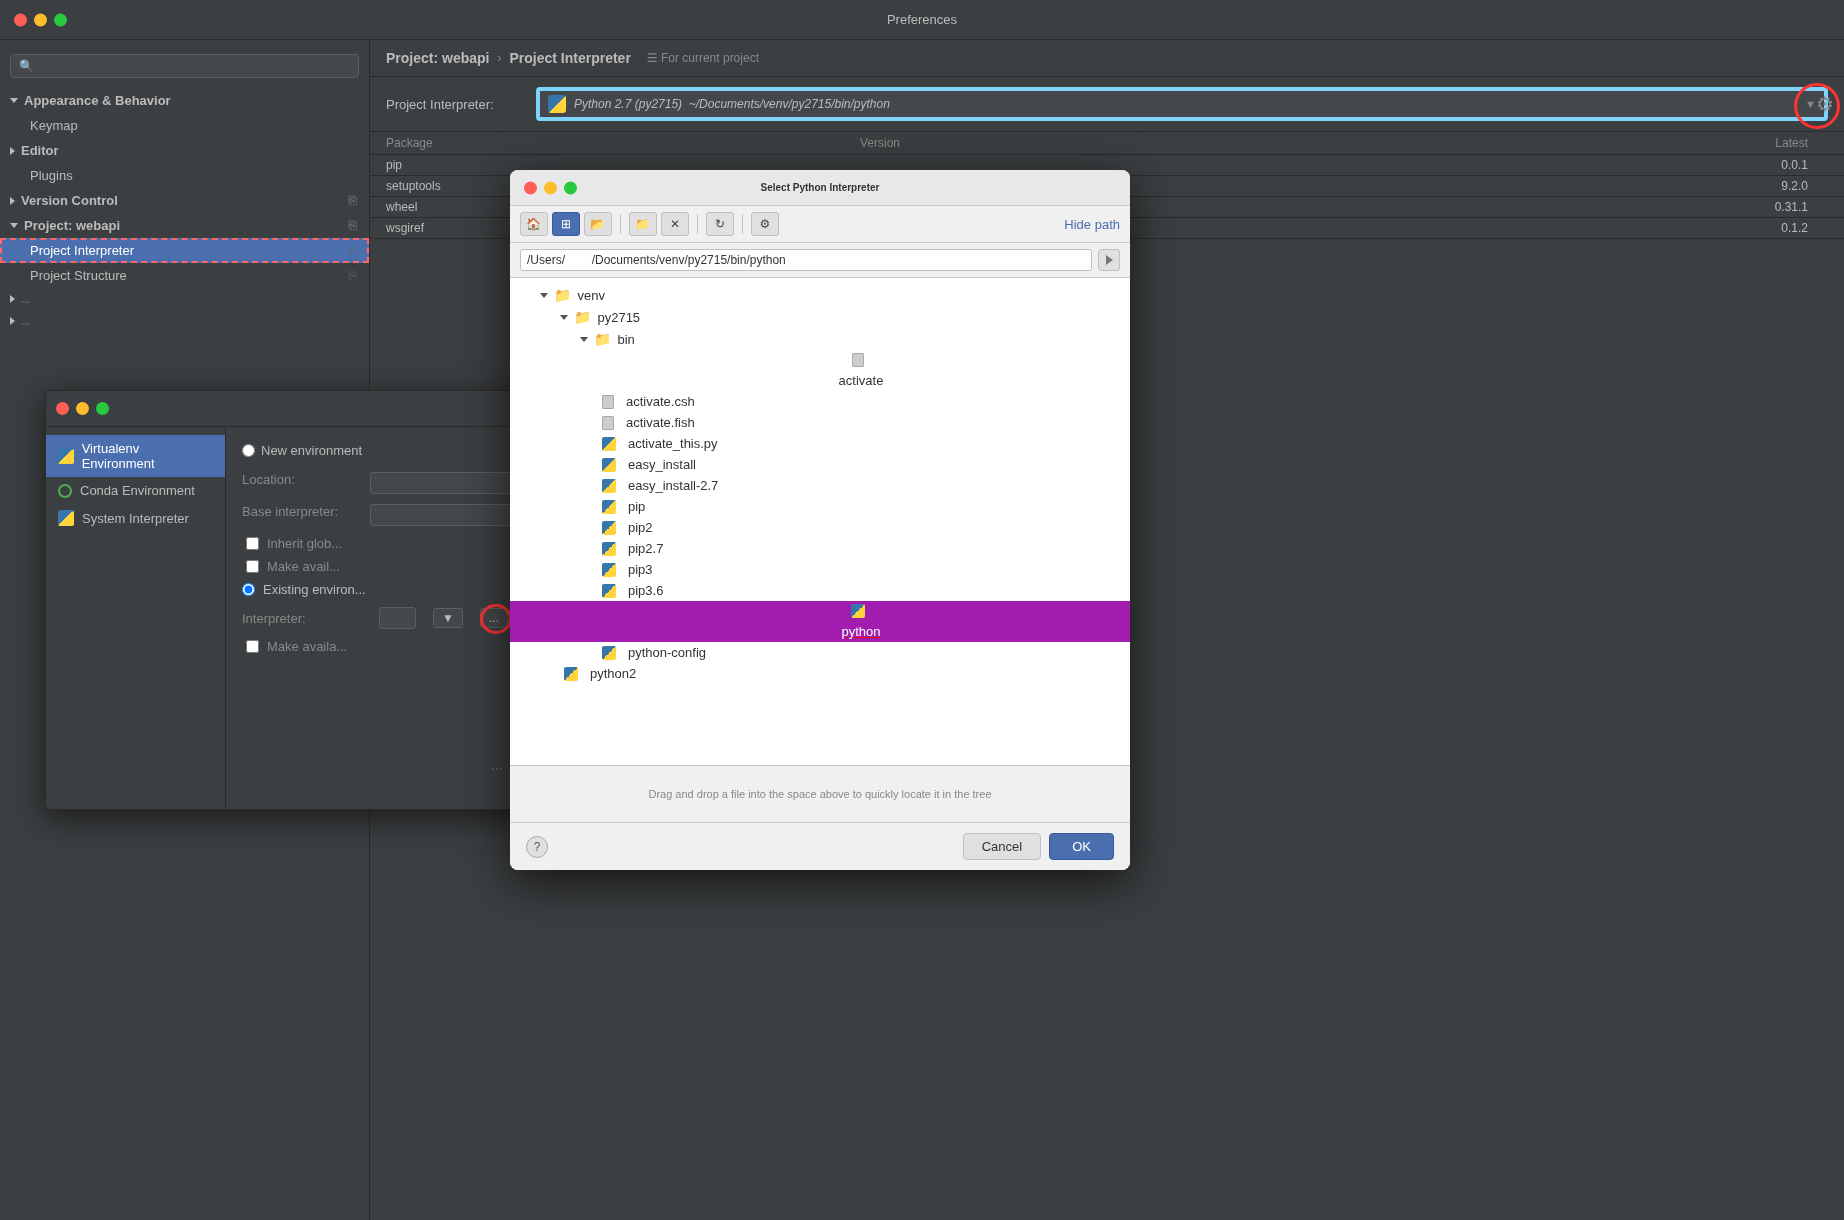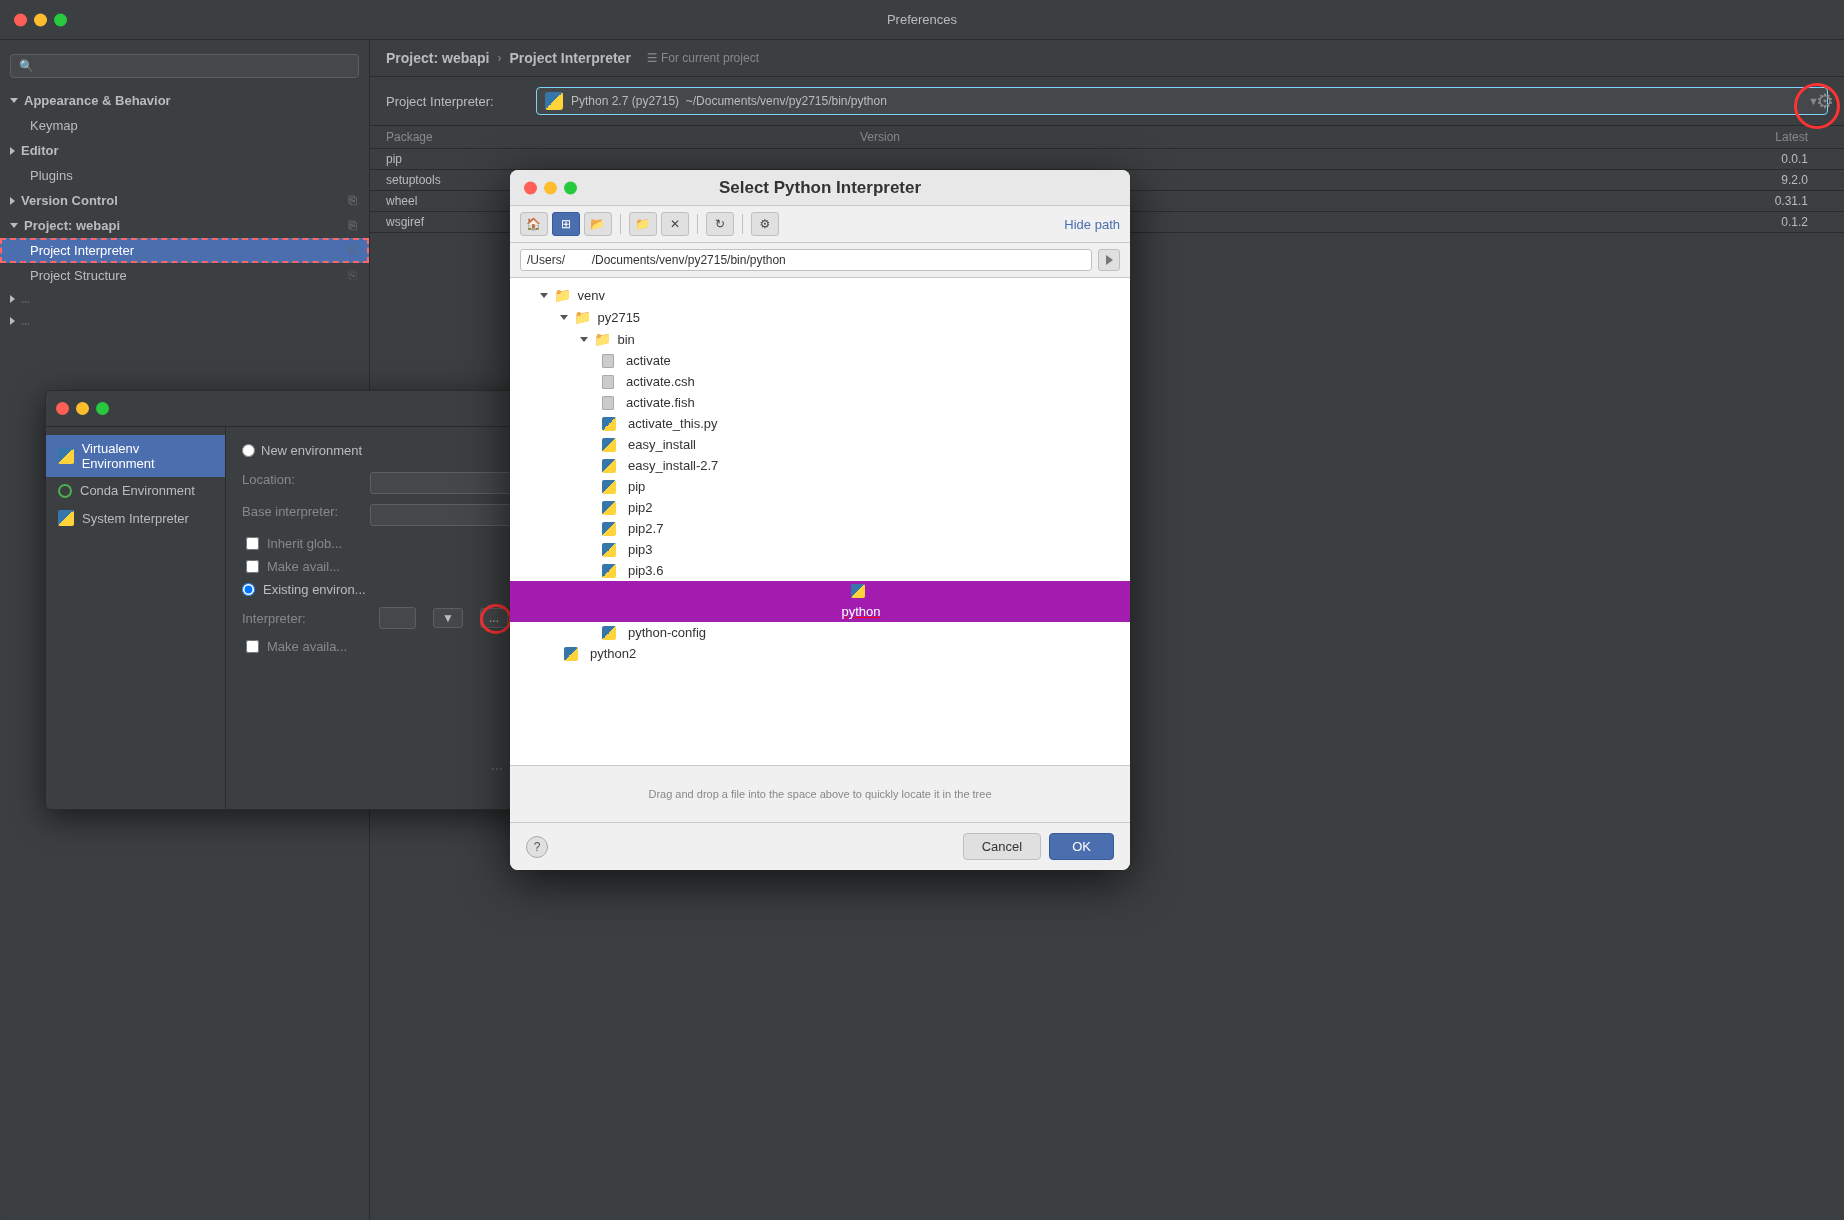--- a/index.html
+++ b/index.html
@@ -207,23 +207,24 @@
       font-size: 13px;
       min-width: 140px;
     }
 
     .interpreter-value {
       display: flex;
       align-items: center;
       gap: 8px;
       flex: 1;
       background: #45484a;
-      border: 1px solid #7dd3fc;
+      border: 4px solid #7dd3fc;
       border-radius: 4px;
       padding: 4px 8px;
+      font-style: italic;
     }
 
     .python-icon {
       width: 18px;
       height: 18px;
       background: linear-gradient(135deg, #3776ab 50%, #ffd43b 50%);
       border-radius: 3px;
     }
 
     .packages-table {
@@ -462,21 +463,21 @@
       align-items: center;
       padding: 0 10px;
       gap: 7px;
       border-bottom: 1px solid #c8c8c8;
       position: relative;
     }
 
     .file-dialog-title {
       flex: 1;
       text-align: center;
-      font-size: 17px;
+      font-size: 10px;
       color: #333;
       font-weight: 600;
     }
 
     .file-dialog-toolbar {
       background: #f0f0f0;
       padding: 6px 10px;
       display: flex;
       align-items: center;
       gap: 4px;
@@ -924,21 +925,21 @@
       <span style="font-size:14px;">📁</span>
       <span>py2715</span>
     </div>
 
     <div class="tree-item indent3">
       <span class="tree-triangle down"></span>
       <span style="font-size:14px;">📁</span>
       <span>bin</span>
     </div>
 
-    <div class="tree-item" style="padding-left:92px;">
+    <div class="tree-item" style="padding-left:92px;flex-direction:column;">
       <span class="file-plain-icon"></span>
       <span style="margin-left:6px;">activate</span>
     </div>
 
     <div class="tree-item" style="padding-left:92px;">
       <span class="file-plain-icon"></span>
       <span style="margin-left:6px;">activate.csh</span>
     </div>
 
     <div class="tree-item" style="padding-left:92px;">

